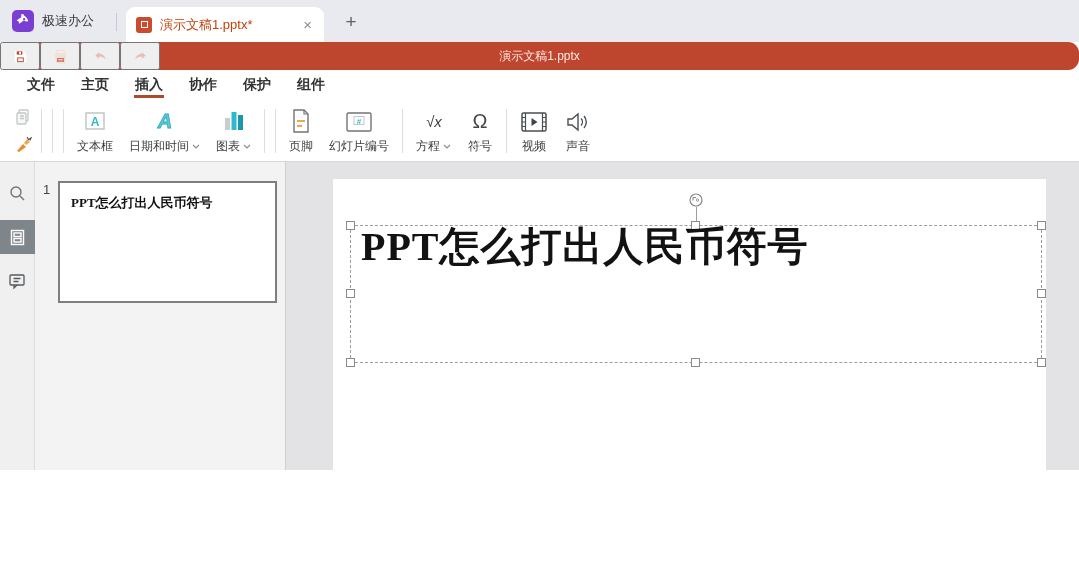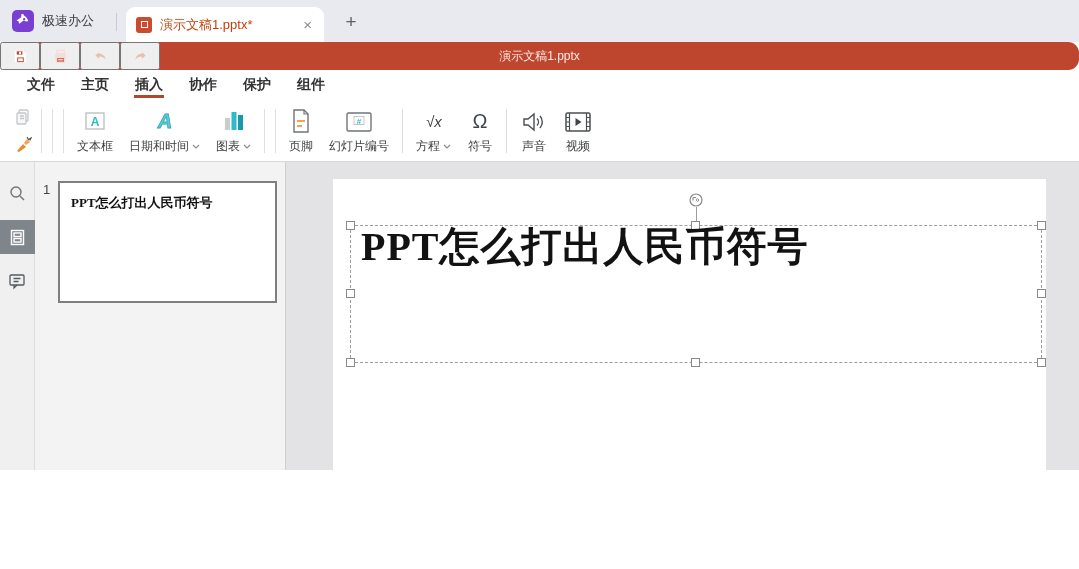--- a/index.html
+++ b/index.html
@@ -271,42 +271,42 @@
       </span>
       <span class="lbl">
           <span>符号</span>
         </span>
     </button>
 
     <div class="tb-divider"></div>
 
     <button class="tbtn">
       <span class="ic">
-        <svg width="28" height="24" viewBox="0 0 28 24" fill="none" stroke="#4a4f53" stroke-width="1.4">
-            <path d="M4 9h4l6-5v16l-6-5H4z"></path>
-            <path d="M17 8.5a5 5 0 010 7"></path>
-            <path d="M20 6a9 9 0 010 12"></path>
-          </svg>
-      </span>
-      <span class="lbl">
-          <span>声音</span>
-        </span>
-    </button>
-
-    <button class="tbtn">
-      <span class="ic">
         <svg width="28" height="24" viewBox="0 0 28 24" fill="none">
             <rect x="2" y="3" width="24" height="18" rx="1.5" stroke="#4a4f53" stroke-width="1.5"></rect>
             <path d="M5.5 3v18M22.5 3v18" stroke="#4a4f53" stroke-width="1.2"></path>
             <path d="M2 7.5h3.5M2 12h3.5M2 16.5h3.5M22.5 7.5H26M22.5 12H26M22.5 16.5H26" stroke="#4a4f53" stroke-width="1"></path>
             <path d="M11.5 8l6 4-6 4z" fill="#3f4449"></path>
           </svg>
       </span>
       <span class="lbl">
           <span>视频</span>
+        </span>
+    </button>
+
+    <button class="tbtn">
+      <span class="ic">
+        <svg width="28" height="24" viewBox="0 0 28 24" fill="none" stroke="#4a4f53" stroke-width="1.4">
+            <path d="M4 9h4l6-5v16l-6-5H4z"></path>
+            <path d="M17 8.5a5 5 0 010 7"></path>
+            <path d="M20 6a9 9 0 010 12"></path>
+          </svg>
+      </span>
+      <span class="lbl">
+          <span>声音</span>
         </span>
     </button>
 
   </div>
 
   <div class="content">
 
     <div class="iconrail">
       <button class="rail-btn search">
         <svg width="17" height="17" viewBox="0 0 17 17" fill="none" stroke="#6f7478" stroke-width="1.4">

